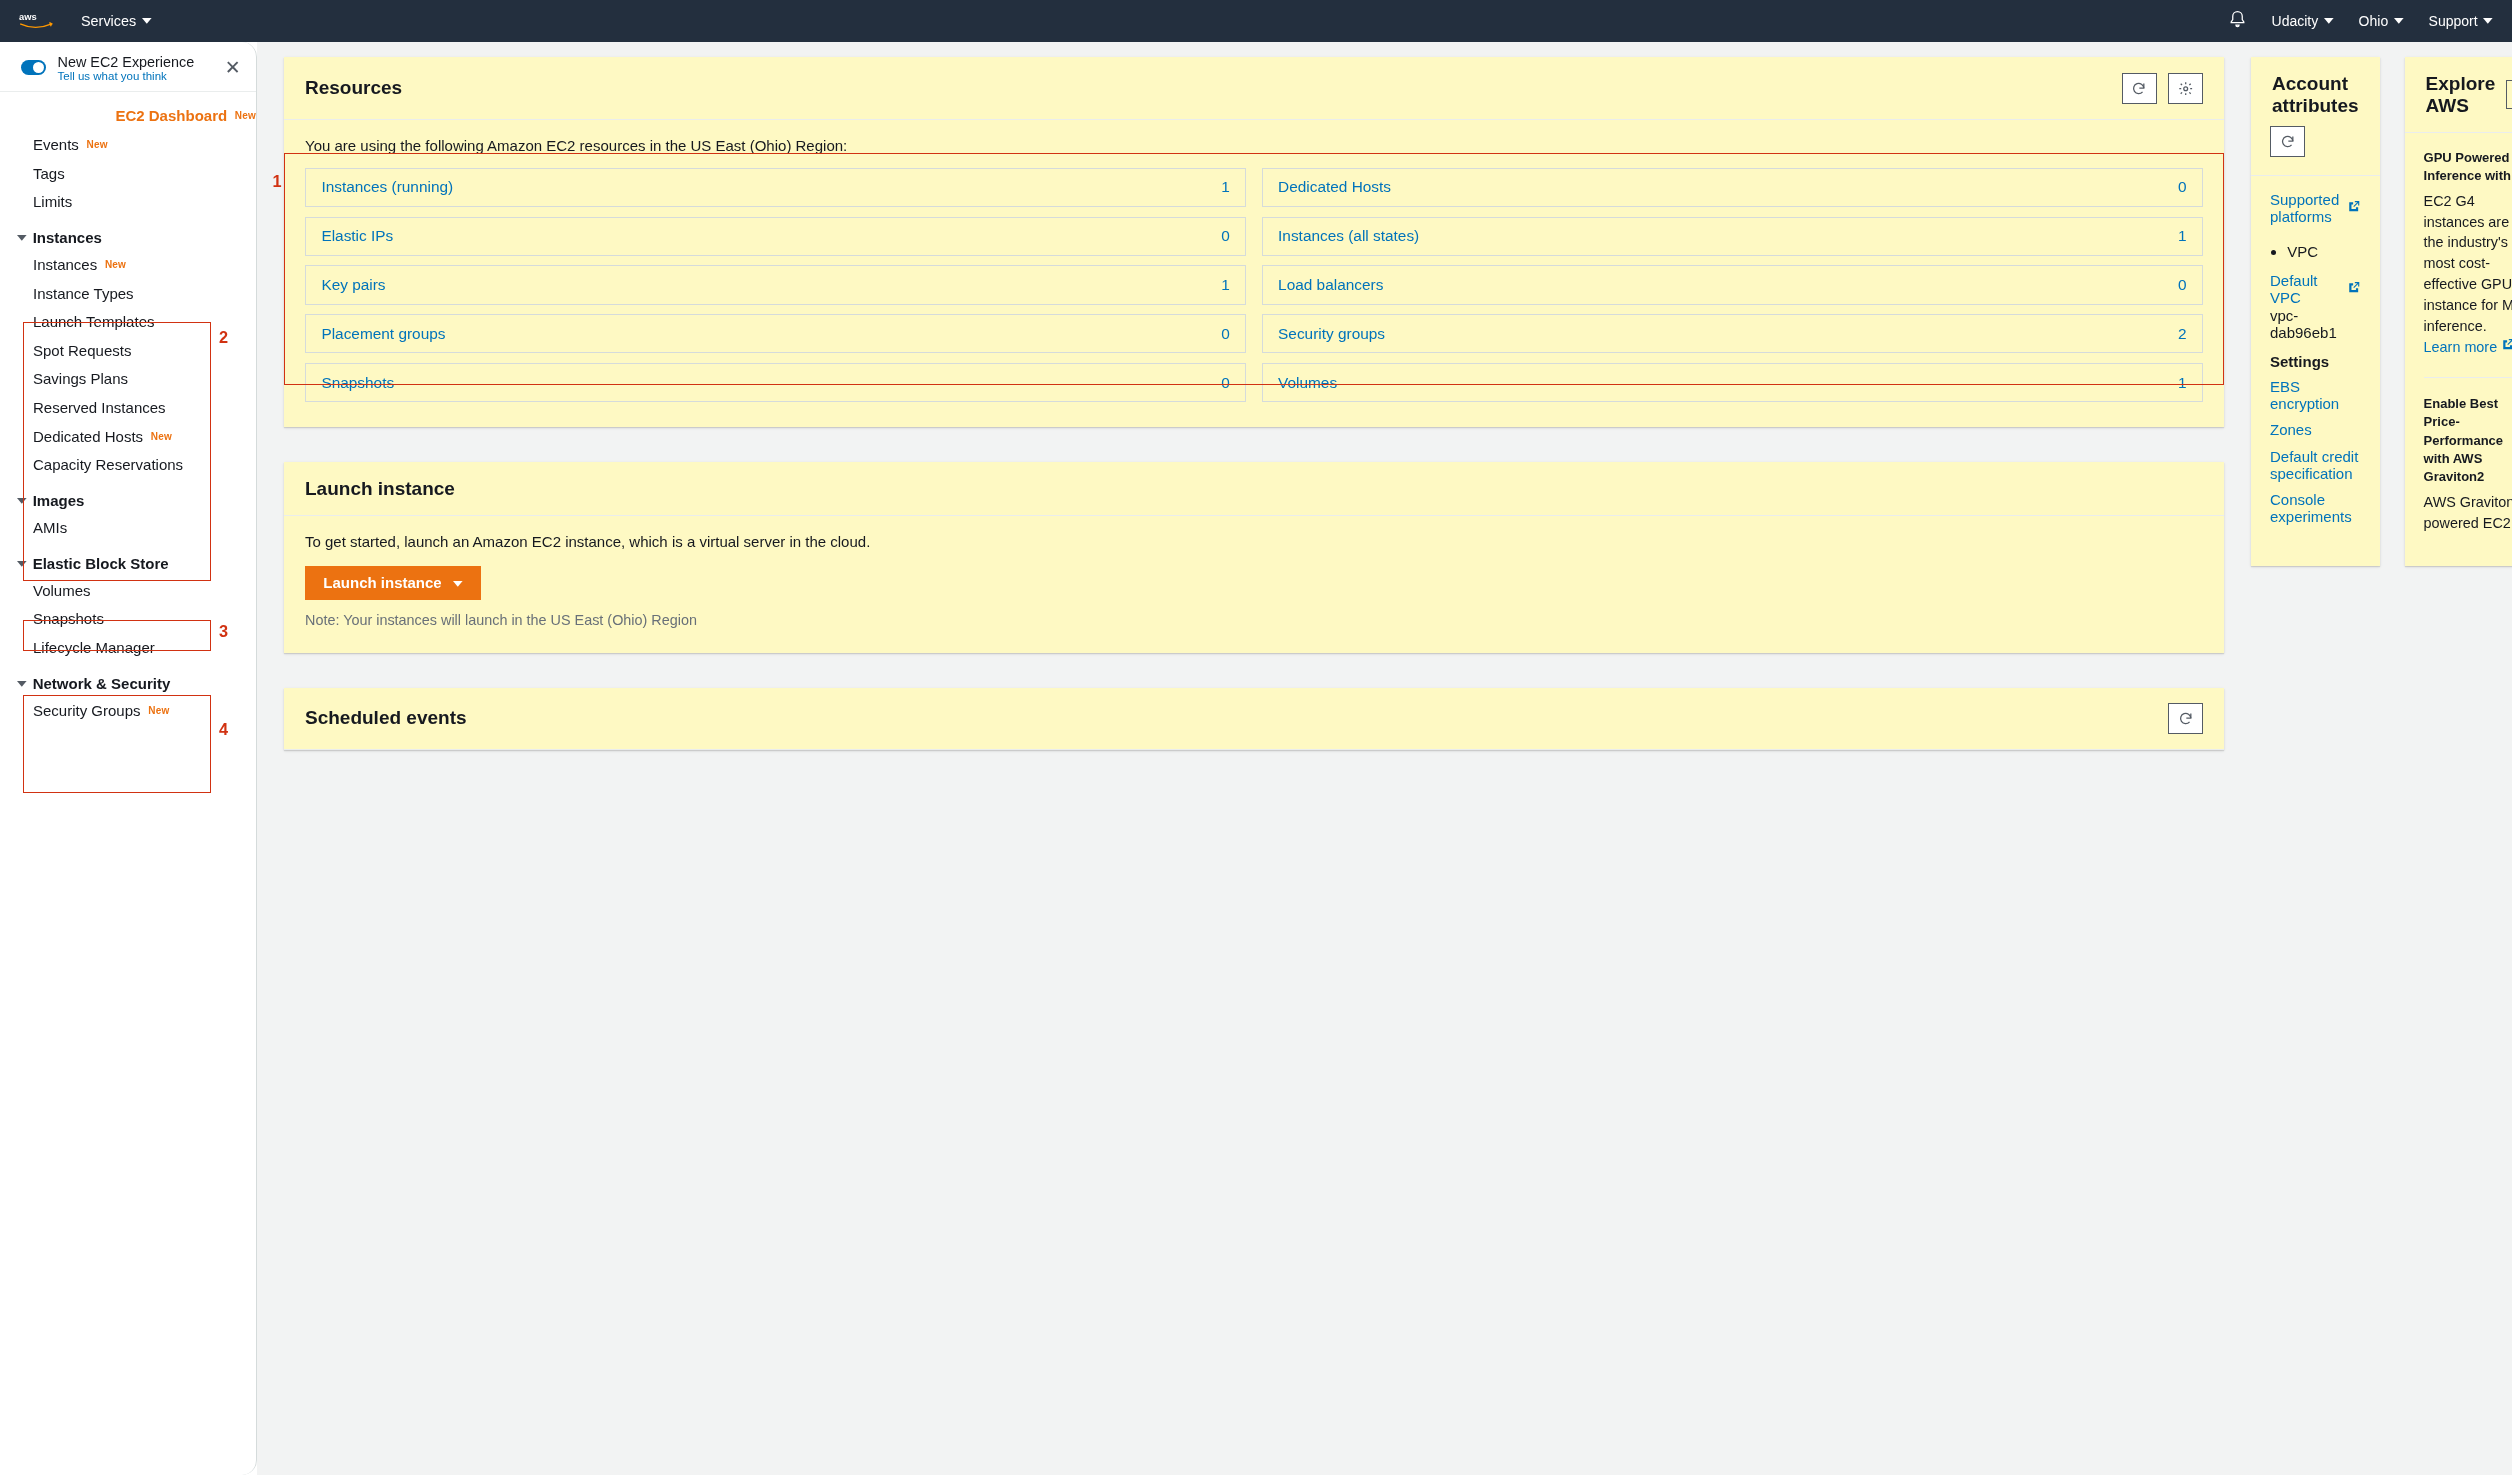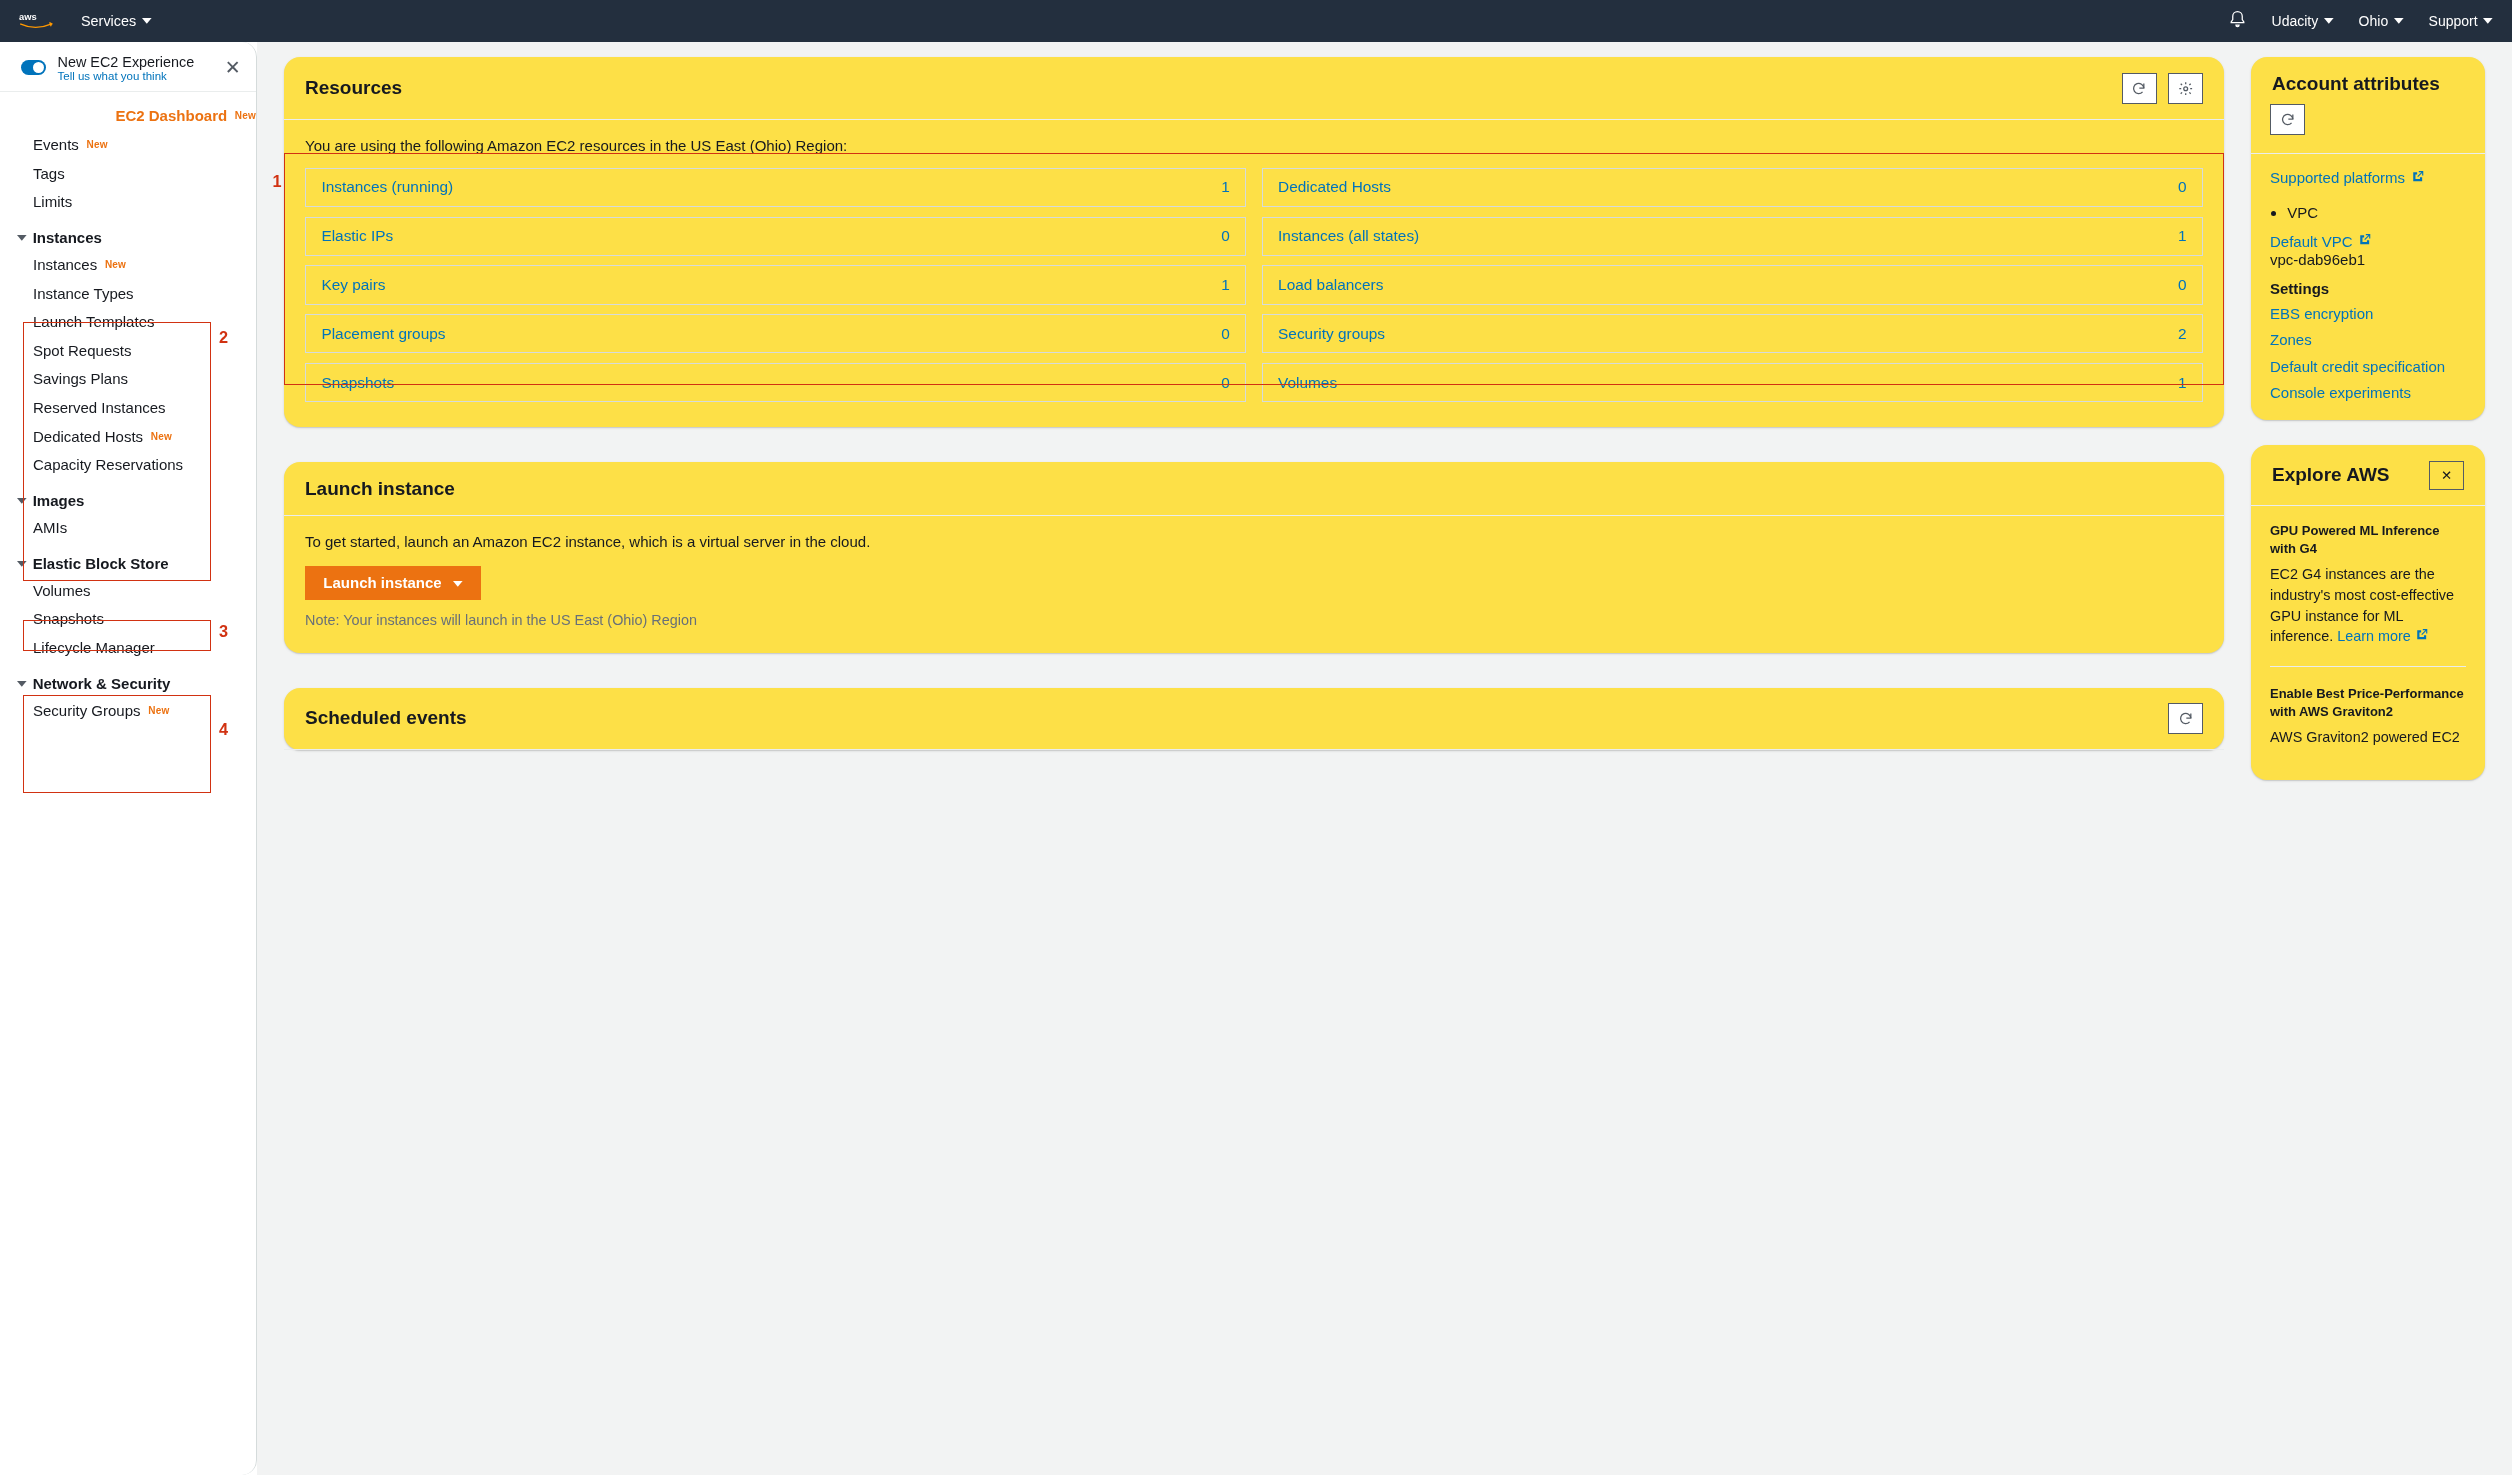--- a/index.html
+++ b/index.html
@@ -13,41 +13,41 @@
 .services .caret, .nav-item .caret { margin-left:5.8px; }
 .topnav-right { margin-left:auto; display:flex; align-items:center; gap: 25px; }
 .nav-item { display:flex; align-items:center; cursor:pointer; font-size:14px; }
 .bell-icon svg { width:19px; height:19px; fill:#fff; }
 
 
 .layout { display:flex; min-height: calc(100vh - 42px); }
 .sidebar { width: 257px; border-right: 1px solid #d5dbdb; background:#fff;border-radius:15px; }
 .content { flex:1; background:#f2f3f3; display:flex; gap:27px; padding: 15.4px 27px 0 27px; align-items:flex-start; }
 .main-col { flex:1; display:flex; flex-direction:column; gap:35px; }
-.right-col { width: 234px; display:flex; flex-direction:column; gap:25px; }
+.right-col { width: 234px; display:flex; flex-direction:row; gap:25px; }
 
 
 .newexp { display:flex; align-items:center; padding: 11.5px 15.4px 9.6px 21px; border-bottom:1px solid #eaeded; }
 .toggle { width:25px; height:15.4px; background:#0073bb; border-radius:9.6px; position:relative; margin-right:11.5px; }
 .toggle::after { content:""; position:absolute; right:1.9px; top:1.9px; width:11.5px; height:11.5px; border-radius:50%; background:#fff; }
 .newexp-text .title { font-size:14.4px; color:#16191f; font-weight:400;}
 .newexp-text .sub { font-size:11.5px; color:#0073bb; cursor:pointer; }
 .newexp .close { margin-left:auto; font-size:19px; cursor:pointer; color:#545b64; }
 
 
 .sidenav { padding: 9.6px 0 19px 0; }
 .sidenav .item { display:flex; align-items:center; padding: 5.8px 0 5.8px 33px; font-size:15px; color:#16191f; cursor:pointer; }
 .sidenav .item.active { color:#ec7211; font-weight:700;justify-content:flex-end; }
 .sidenav .item .badge-new { font-size:10px; font-weight:700; color:#ec7211; margin-left:7.7px; letter-spacing:0.2px; }
 .sidenav .section-head { display:flex; align-items:center; padding: 13.4px 0 3.8px 17.3px; font-weight:700; font-size:15px; cursor:pointer; }
 .sidenav .section-head .chevron { margin-right:5.8px; display:inline-flex; }
 .sidenav .section-head .chevron svg { width:9.6px; height:9.6px; }
 
 
-.panel { background:#fde047; box-shadow: 0 1px 1px rgba(0,0,0,0.1), 0 1px 2.9px rgba(0,0,0,0.1); border-radius: 16px; }
+.panel { background:#fef9c3; box-shadow: 0 1px 1px rgba(0,0,0,0.1), 0 1px 2.9px rgba(0,0,0,0.1); }
 .panel-header { display:flex; align-items:center; padding: 15.4px 21px; border-bottom:1px solid #eaeded; }
 .panel-header h2 { font-size:19px; font-weight:700; }
 .panel-body { padding: 17.3px 21px 25px 21px; }
 .icon-btn { width:35px; height:31px; border:1px solid #545b64; background:#fff; display:inline-flex; align-items:center; justify-content:center; cursor:pointer; }
 .icon-btn svg { width:15.4px; height:15.4px; }
 .hdr-actions { margin-left:auto; display:flex; gap:11.5px; }
 
 
 .resource-intro { font-size:15px; margin-bottom:13.4px; }
 .resource-grid { display:grid; grid-template-columns: 1fr 1fr; gap: 9.6px 15.4px; }

